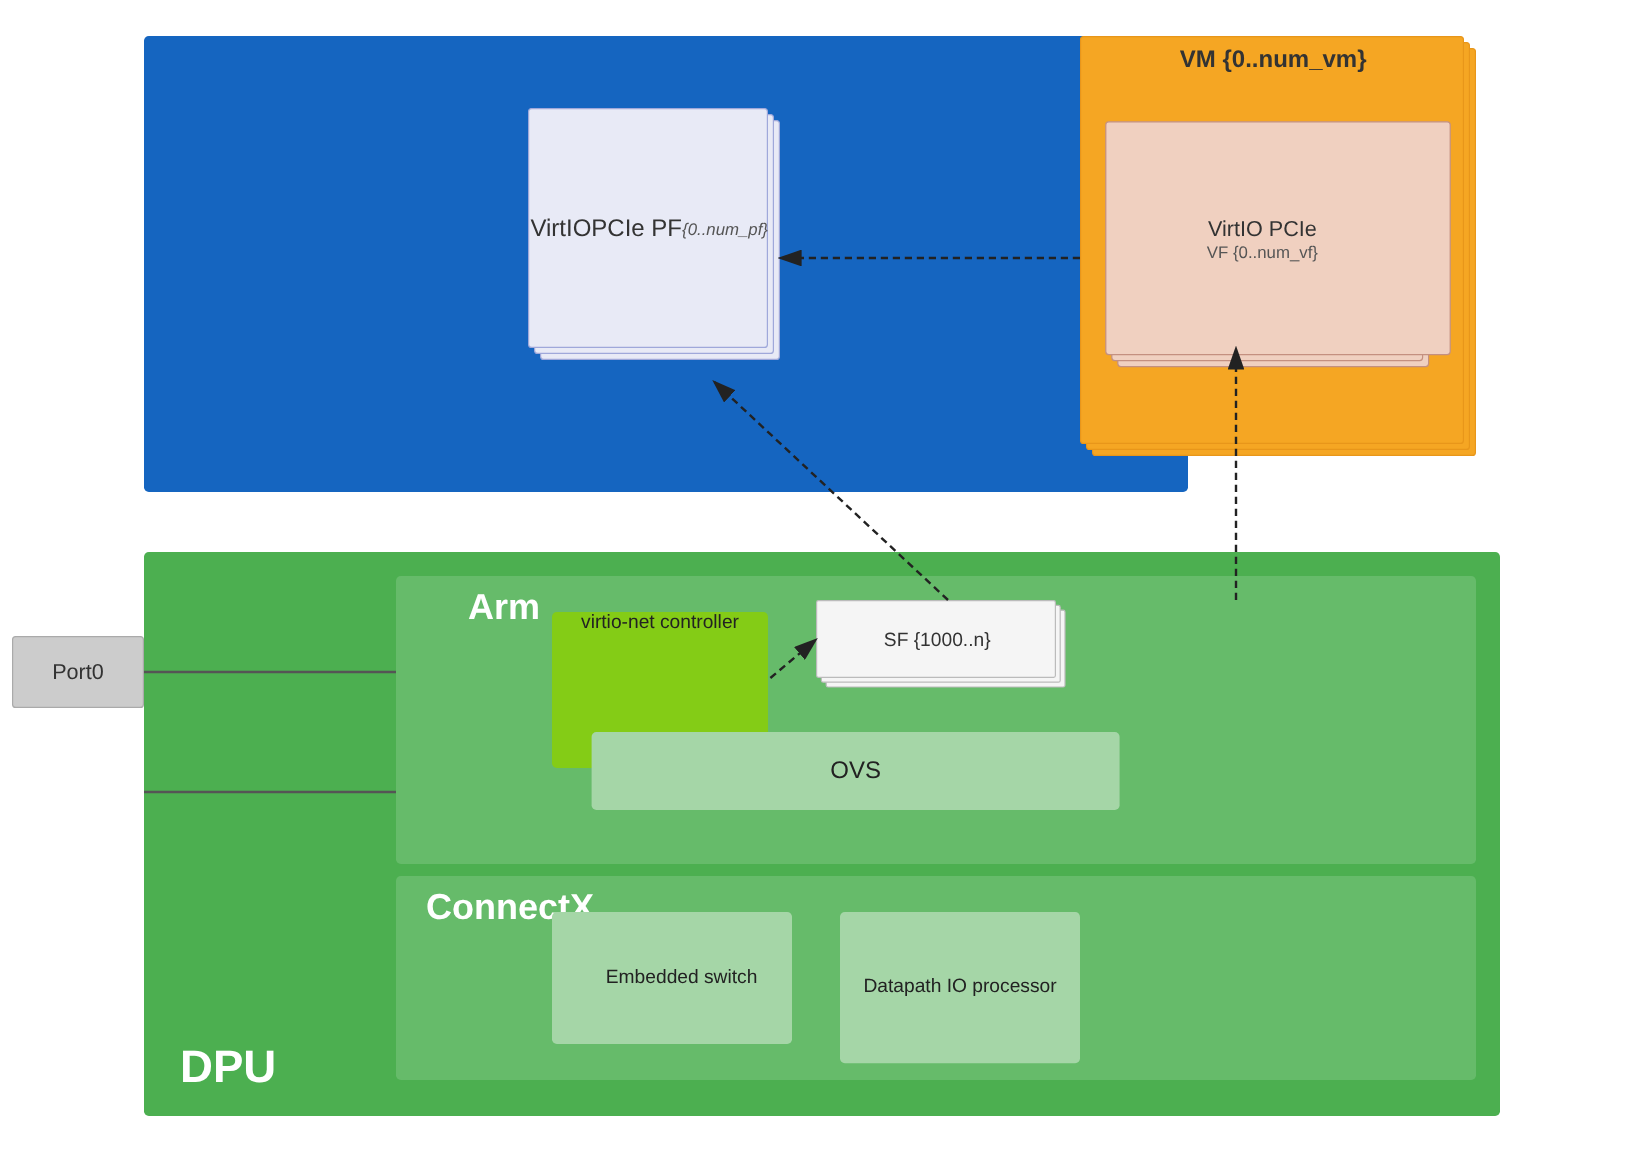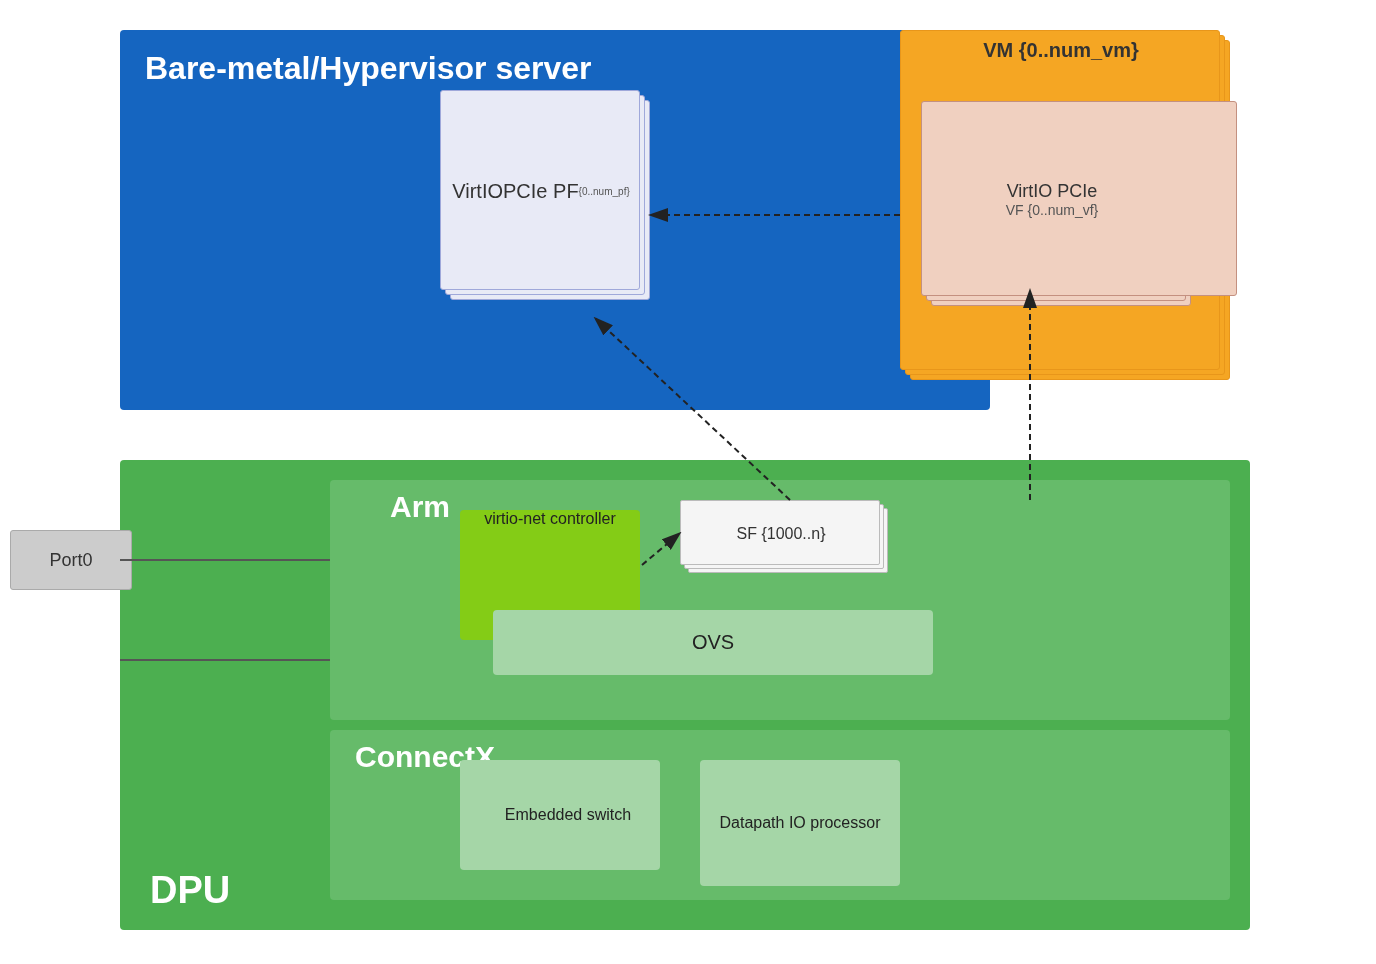--- a/index.html
+++ b/index.html
@@ -113,21 +113,21 @@
     }
 
     .virtio-vf-box {
       position: absolute;
       background: #f0d0c0;
       border: 1.5px solid #c49080;
       border-radius: 3px;
     }
     .virtio-vf-box-1 { top: 10px; left: 10px; width: 260px; height: 195px; }
     .virtio-vf-box-2 { top: 5px; left: 5px; width: 260px; height: 195px; }
-    .virtio-vf-box-3 { top: 0px; left: 0px; width: 316px; height: 195px; }
+    .virtio-vf-box-3 { top: 0px; left: 0px; width: 288px; height: 195px; }
 
     .virtio-vf-text {
       position: absolute;
       top: 0; left: 0;
       width: 260px; height: 195px;
       display: flex;
       flex-direction: column;
       align-items: center;
       justify-content: center;
       text-align: center;
@@ -293,21 +293,21 @@
       align-items: center;
       justify-content: center;
       text-align: center;
       font-size: 16px;
       color: #222;
     }
 
     
     .port-box {
       position: absolute;
-      width: 122px;
+      width: 110px;
       height: 60px;
       background: #cccccc;
       border: 1.5px solid #aaa;
       border-radius: 3px;
       display: flex;
       align-items: center;
       justify-content: center;
       font-size: 18px;
       color: #333;
     }
@@ -321,30 +321,29 @@
       height: 964px;
       pointer-events: none;
     }
   </style>
 </head>
 <body>
 
 <div class="diagram-container">
 
   <div class="hypervisor-box"></div>
-  <div class="hypervisor-title">Bare-metal/Hypervisor server</div>
 
   <div class="virtio-pf-stack">
     <div class="virtio-pf-box virtio-pf-box-1"></div>
     <div class="virtio-pf-box virtio-pf-box-2"></div>
     <div class="virtio-pf-box virtio-pf-box-3">
       <div class="virtio-pf-text">
         <span>VirtIO</span>
         <span>PCIe PF</span>
-        <span style="font-size:10px;color:#555;">{0..num_pf}</span>
+        <span style="font-size:14px;color:#555;font-style:italic;">{0..num_pf}</span>
       </div>
     </div>
   </div>
 
   <div class="vm-stack">
     <div class="vm-box-outer vm-box-outer-1"></div>
     <div class="vm-box-outer vm-box-outer-2"></div>
     <div class="vm-box-outer vm-box-outer-3">
       <div class="vm-title">VM {0..num_vm}</div>
 

